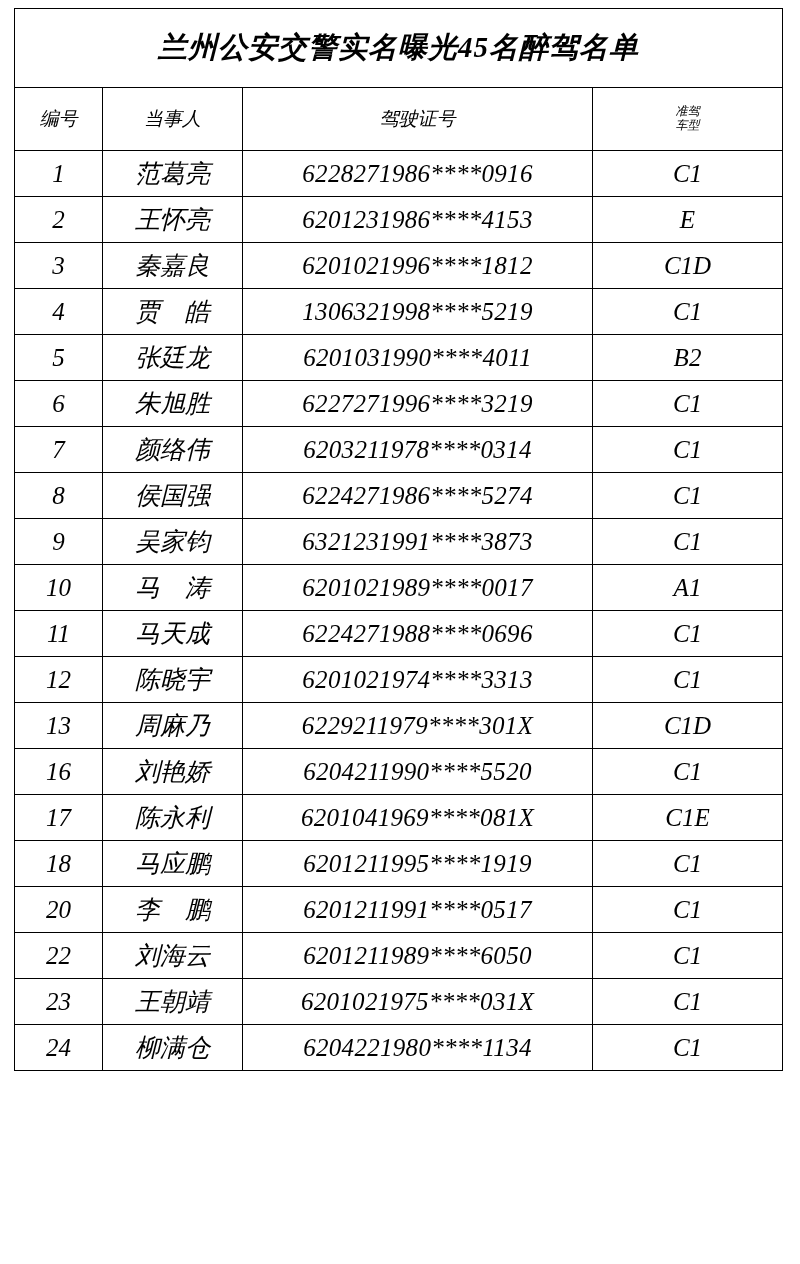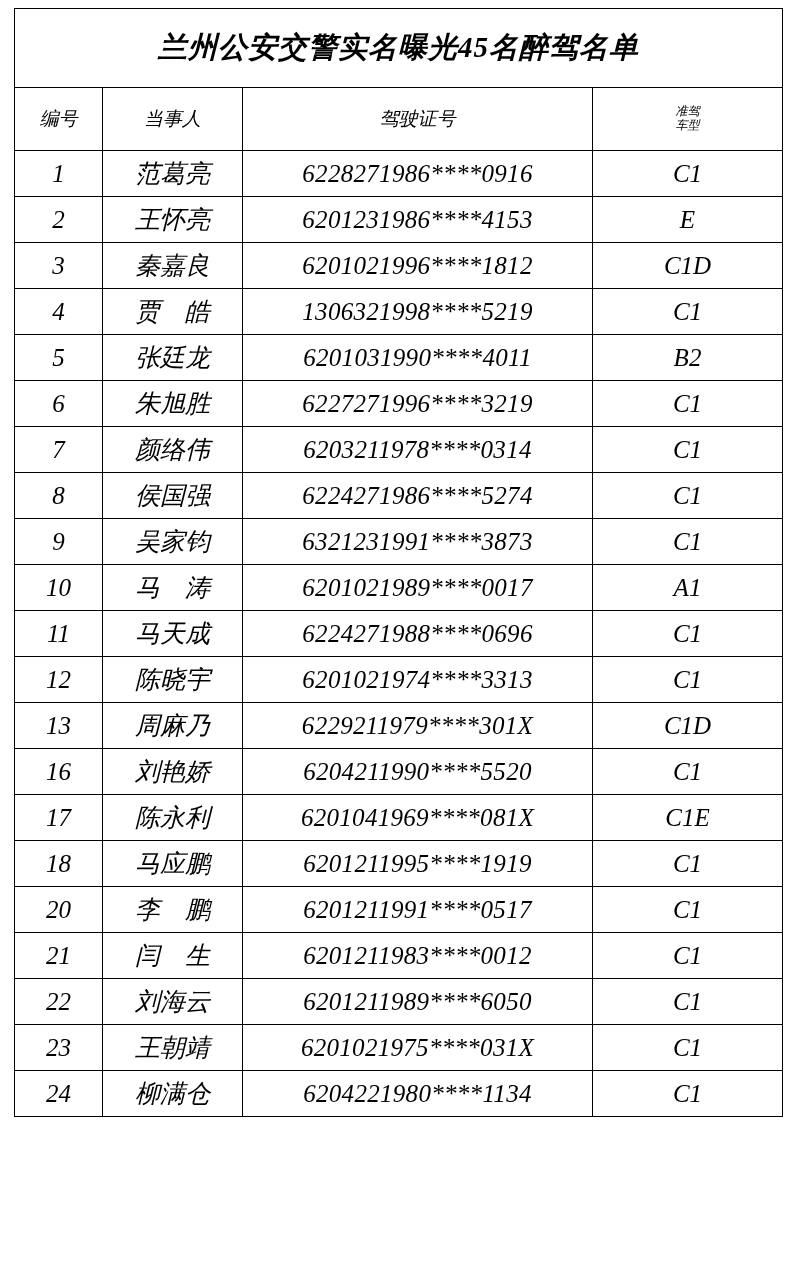--- a/index.html
+++ b/index.html
@@ -183,26 +183,20 @@
         <td class="cell-lic">6201211995****1919</td>
         <td class="cell-type">C1</td>
       </tr>
       <tr class="body-row">
         <td class="cell-no">20</td>
         <td class="cell-name">李　鹏</td>
         <td class="cell-lic">6201211991****0517</td>
         <td class="cell-type">C1</td>
       </tr>
       <tr class="body-row">
-        <td class="cell-no">21</td>
-        <td class="cell-name">闫　生</td>
-        <td class="cell-lic">6201211983****0012</td>
-        <td class="cell-type">C1</td>
-      </tr>
-      <tr class="body-row">
         <td class="cell-no">22</td>
         <td class="cell-name">刘海云</td>
         <td class="cell-lic">6201211989****6050</td>
         <td class="cell-type">C1</td>
       </tr>
       <tr class="body-row">
         <td class="cell-no">23</td>
         <td class="cell-name">王朝靖</td>
         <td class="cell-lic">6201021975****031X</td>
         <td class="cell-type">C1</td>

